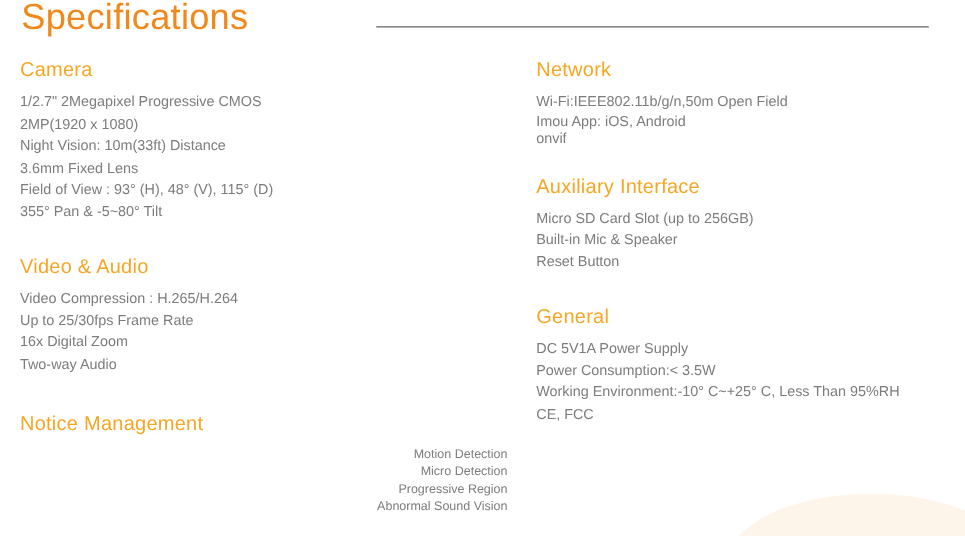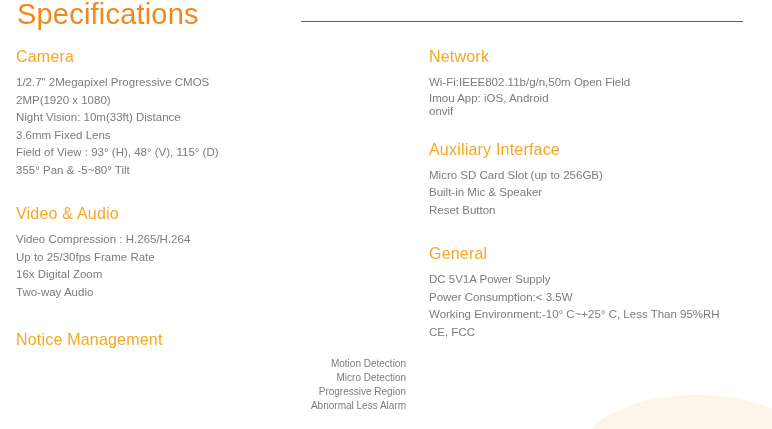--- a/index.html
+++ b/index.html
@@ -137,21 +137,21 @@
         <li>Two-way Audio</li>
       </ul>
     </div>
 
     <div class="section tight" id="sec-notice">
       <div class="section-heading">Notice Management</div>
       <ul class="section-lines">
         <li>Motion Detection</li>
         <li>Micro Detection</li>
         <li>Progressive Region</li>
-        <li>Abnormal Less Alarm</li>
+        <li>Abnormal Sound Vision</li>
       </ul>
     </div>
 
   </div>
 
   <div class="column" id="col-right">
 
     <div class="section" id="sec-network">
       <div class="section-heading">Network</div>
       <ul class="section-lines">

